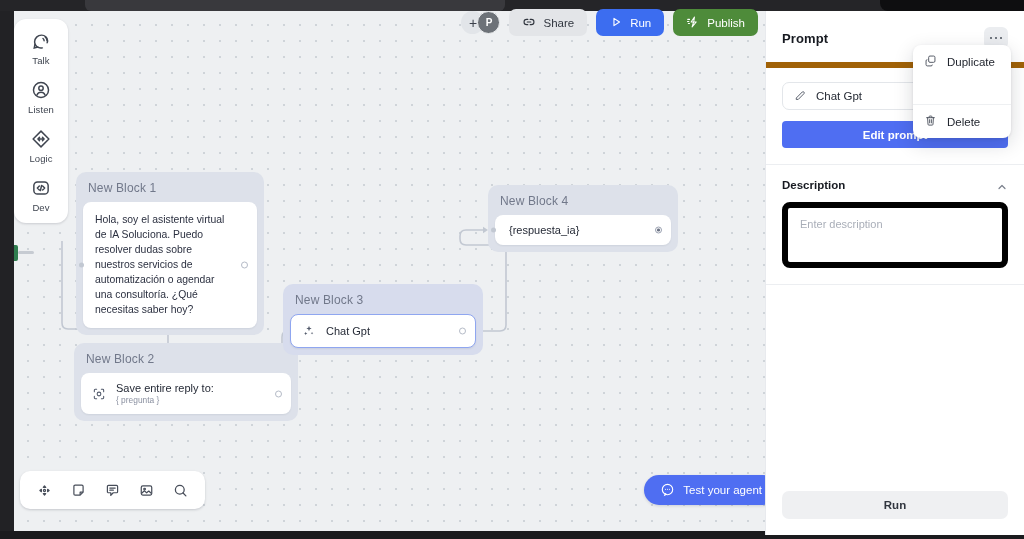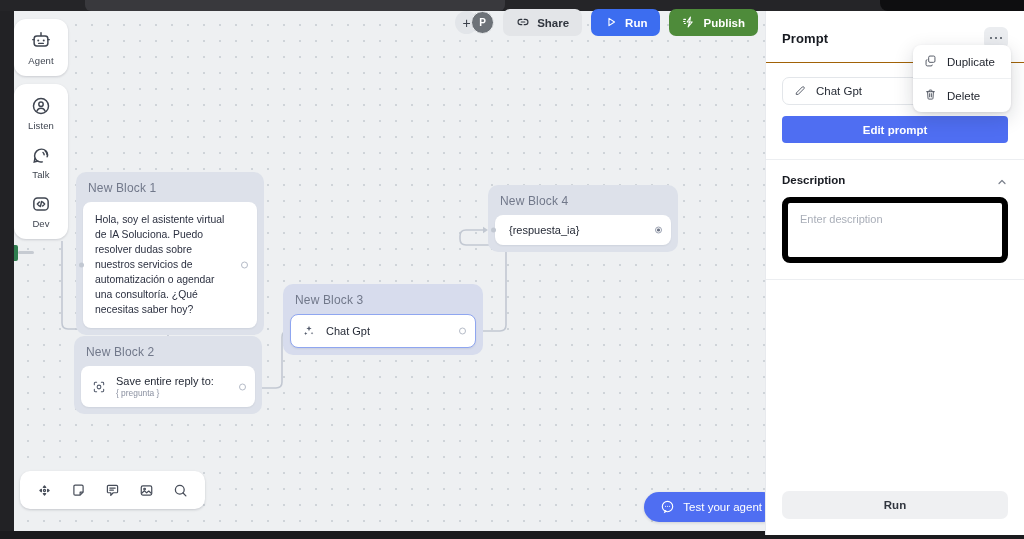--- a/index.html
+++ b/index.html
@@ -108,55 +108,55 @@
     display:flex; align-items:center; justify-content:center; color:#3a3f4a; font-size:14px;
     line-height:1; cursor:pointer;
   }
   .av-p {
     width:23px; height:23px; border-radius:50%; background:#6d7278; color:#fff;
     display:flex; align-items:center; justify-content:center;
     font-size:10px; font-weight:bold; margin-left:-7px; cursor:pointer;
     border:1.5px solid #eef0f2;
   }
   .btn { display:flex; align-items:center; gap:7px; border-radius:7px; cursor:pointer;
-         font-size:11.5px; font-weight:bold; padding:0 13px; height:27px; }
+         font-size:11.5px; font-weight:normal; padding:0 13px; height:27px; }
   .btn svg { width:14px; height:14px; }
   .btn-share { background:#e3e5e8; color:#31363f; }
   .btn-run   { background:#3c6df0; color:#ffffff; }
   .btn-pub   { background:#4e8b3a; color:#ffffff; }
 
   
   .bottombar {
     position:absolute; left:6px; bottom:22px; height:38px; width:185px;
     background:#fff; border-radius:10px;
     box-shadow:0 1px 3px rgba(16,24,40,.12), 0 1px 2px rgba(16,24,40,.06);
     display:flex; align-items:center; justify-content:space-around; padding:0 8px;
     z-index:30;
   }
   .bottombar .tb { width:17px; height:17px; color:#474d59; cursor:pointer; }
 
   .test-btn {
-    position:absolute; right:246px; bottom:9px;
+    position:absolute; right:246px; bottom:26px;
     background:#4f6ef2; color:#fff; border-radius:19px; height:30px;
     display:flex; align-items:center; gap:8px; padding:0 16px;
     font-size:11.5px; cursor:pointer; z-index:30;
     box-shadow:0 1px 3px rgba(16,24,40,.14);
   }
   .test-btn svg { width:15px; height:15px; }
 
   
   .panel {
     position:absolute; right:0; top:11px; width:259px; height:524px;
     background:#ffffff; z-index:50;
     display:flex; flex-direction:column;
     border-left:1px solid #e8eaee;
   }
   .panel-head {
     display:flex; align-items:center; justify-content:space-between;
-    padding:16px 16px 13px 16px; border-bottom:1px solid #a16207;
+    padding:16px 16px 13px 16px; border-bottom:6px solid #a16207;
   }
   .panel-head h2 { font-size:13px; color:#171a21; font-weight:bold; letter-spacing:.1px; }
   .kebab {
     width:24px; height:22px; border-radius:6px; background:#ebedf0;
     display:flex; align-items:center; justify-content:center; gap:2.5px; cursor:pointer;
   }
   .kebab i { width:2.6px; height:2.6px; border-radius:50%; background:#4a505c; display:block; }
 
   .panel-sec { padding:14px 16px 16px; border-bottom:1px solid #eceef1; }
   .prompt-field {
@@ -191,21 +191,21 @@
   .menu {
     position:absolute; right:13px; top:45px; width:98px;
     background:#fff; border-radius:8px;
     box-shadow:0 6px 20px rgba(16,24,40,.16), 0 1px 3px rgba(16,24,40,.10);
     z-index:80; overflow:hidden;
   }
   .menu-item {
     display:flex; align-items:center; gap:10px; padding:9px 11px;
     font-size:11.5px; color:#22262f; cursor:pointer;
   }
-  .menu-item + .menu-item { border-top:1px solid #eef0f2; }
+  .menu-item + .menu-item { border-top:1px solid #eef0f2;margin-top:26px; }
   .menu-item svg { width:13px; height:13px; color:#4a505c; flex:0 0 13px; }
 </style>
 </head>
 <body>
 
 <div id="app">
 
   <div class="chrome-strip">
     <div class="chrome-tab t1"></div>
     <div class="chrome-tab t2"></div>
@@ -239,21 +239,21 @@
       <div class="block-title">New Block 1</div>
       <div class="node">
         <div class="port-in"></div>
         <div class="node-body">
           <div class="node-text">Hola, soy el asistente virtual de IA Soluciona. Puedo resolver dudas sobre nuestros servicios de automatización o agendar una consultoría. ¿Qué necesitas saber hoy?</div>
         </div>
         <span class="port"></span>
       </div>
     </div>
 
-    <div class="block" style="left:60px; top:325px; width:188px;">
+    <div class="block" style="left:60px; top:332px; width:224px;">
       <div class="block-title">New Block 2</div>
       <div class="node">
         <div class="node-row">
           <span class="ico">
             <svg viewBox="0 0 24 24" fill="none" stroke="currentColor" stroke-width="1.8" stroke-linecap="round">
               <circle cx="12" cy="12" r="3.2"></circle>
               <path d="M4 8V5.5A1.5 1.5 0 0 1 5.5 4H8M16 4h2.5A1.5 1.5 0 0 1 20 5.5V8M20 16v2.5a1.5 1.5 0 0 1-1.5 1.5H16M8 20H5.5A1.5 1.5 0 0 1 4 18.5V16"></path>
             </svg>
           </span>
           <span class="lbl">
@@ -287,56 +287,50 @@
       <div class="node">
         <div class="port-in"></div>
         <div class="node-row" style="padding-left:14px;border-radius:13px;">
           <span class="lbl">{respuesta_ia}</span>
         </div>
         <span class="port filled"></span>
       </div>
     </div>
 
     <div class="rail">
+
       <div class="rail-group">
         <div class="rail-item">
           <span class="ri-ico">
-            <svg viewBox="0 0 24 24" fill="none" stroke="currentColor" stroke-width="1.6" stroke-linecap="round" stroke-linejoin="round">
-              <path d="M12 3v3"></path>
-              <rect x="4.5" y="6.5" width="15" height="11" rx="3"></rect>
-              <circle cx="9" cy="11.5" r="1.1" fill="currentColor" stroke="none"></circle>
-              <circle cx="15" cy="11.5" r="1.1" fill="currentColor" stroke="none"></circle>
-              <path d="M9.5 14.6h5"></path>
-              <path d="M4.5 10.5H3M21 10.5h-1.5"></path>
-            </svg>
-          </span>
-          <span class="ri-lbl">Agent</span>
-        </div>
-      </div>
-
-      <div class="rail-group">
+            <svg viewBox="0 0 24 24" fill="none" stroke="currentColor" stroke-width="1.6" stroke-linecap="round">
+              <path d="M13.5 19.5c-4.4.9-8.5-2-8.5-6.4C5 8.9 8.4 5.6 12.6 5.6c3.6 0 6.6 2.6 6.6 6 0 .9-.2 1.7-.5 2.4"></path>
+              <path d="M14.2 9.3a3 3 0 0 1 1.2 2.4M16.6 7.6a5.3 5.3 0 0 1 2 4.1"></path>
+              <path d="M5.4 15.6 4.6 19.6l4-1"></path>
+            </svg>
+          </span>
+          <span class="ri-lbl">Talk</span>
+        </div>
         <div class="rail-item">
           <span class="ri-ico">
             <svg viewBox="0 0 24 24" fill="none" stroke="currentColor" stroke-width="1.6" stroke-linecap="round">
               <circle cx="12" cy="12" r="8.2"></circle>
               <circle cx="12" cy="10" r="2.4"></circle>
               <path d="M7.6 17.4a4.8 4.8 0 0 1 8.8 0"></path>
             </svg>
           </span>
           <span class="ri-lbl">Listen</span>
         </div>
         <div class="rail-item">
           <span class="ri-ico">
-            <svg viewBox="0 0 24 24" fill="none" stroke="currentColor" stroke-width="1.6" stroke-linecap="round">
-              <path d="M13.5 19.5c-4.4.9-8.5-2-8.5-6.4C5 8.9 8.4 5.6 12.6 5.6c3.6 0 6.6 2.6 6.6 6 0 .9-.2 1.7-.5 2.4"></path>
-              <path d="M14.2 9.3a3 3 0 0 1 1.2 2.4M16.6 7.6a5.3 5.3 0 0 1 2 4.1"></path>
-              <path d="M5.4 15.6 4.6 19.6l4-1"></path>
-            </svg>
-          </span>
-          <span class="ri-lbl">Talk</span>
+            <svg viewBox="0 0 24 24" fill="none" stroke="currentColor" stroke-width="1.6" stroke-linecap="round" stroke-linejoin="round">
+              <path d="M12 3.4 20.6 12 12 20.6 3.4 12z"></path>
+              <path d="M8.6 12h6.8M10.4 10.2 8.6 12l1.8 1.8M13.6 10.2 15.4 12l-1.8 1.8"></path>
+            </svg>
+          </span>
+          <span class="ri-lbl">Logic</span>
         </div>
         <div class="rail-item">
           <span class="ri-ico">
             <svg viewBox="0 0 24 24" fill="none" stroke="currentColor" stroke-width="1.6" stroke-linecap="round" stroke-linejoin="round">
               <rect x="4.2" y="5.4" width="15.6" height="13.2" rx="4"></rect>
               <path d="M10.2 9.8 8 12l2.2 2.2M13.8 9.8 16 12l-2.2 2.2M12.6 9.2l-1.2 5.6"></path>
             </svg>
           </span>
           <span class="ri-lbl">Dev</span>
         </div>

